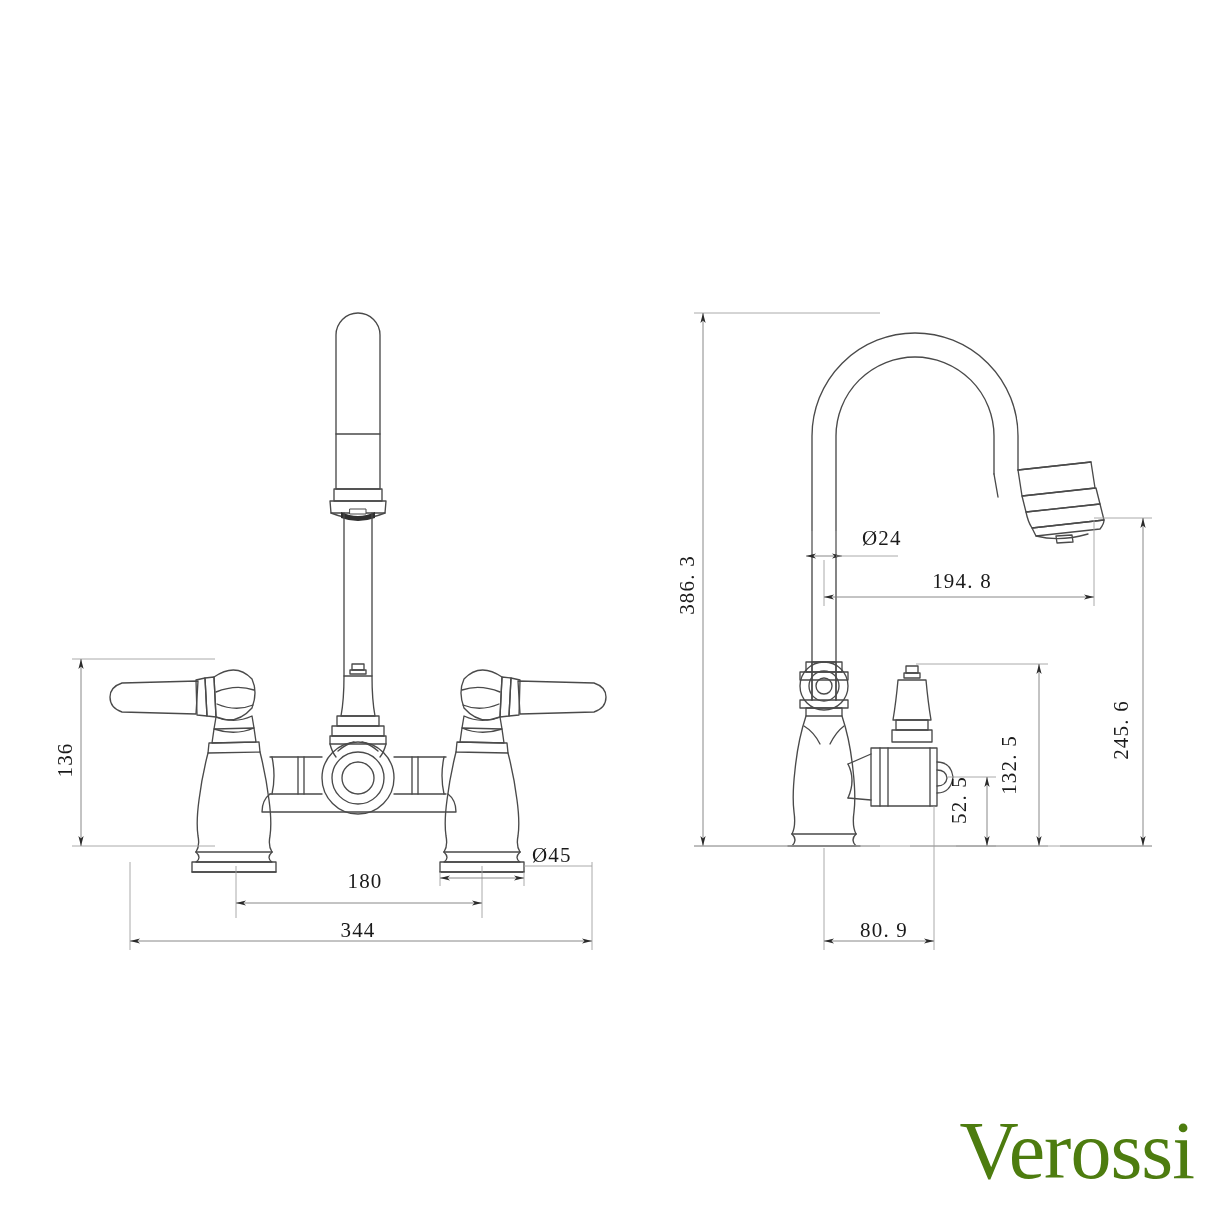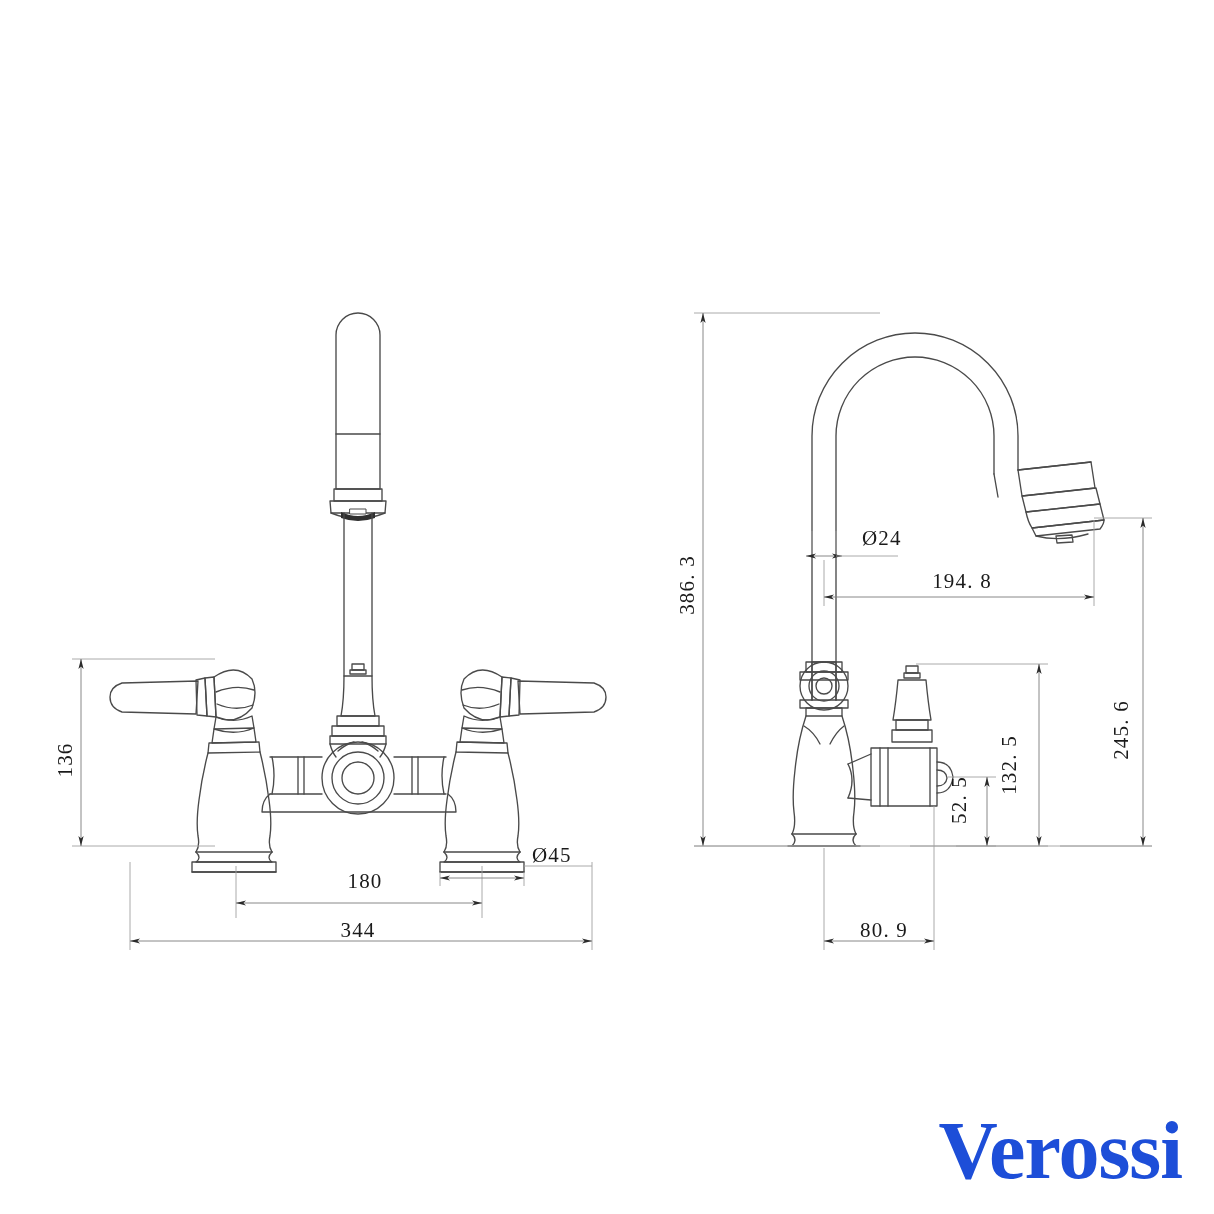--- a/index.html
+++ b/index.html
@@ -13,29 +13,28 @@
   #sheet{position:absolute;left:0;top:0;width:1214px;height:1214px;}
   svg{display:block;}
   .dimtext{
     font-family:"Liberation Serif", serif;
     font-size:21px;
     fill:#1a1a1a;
     letter-spacing:1.2px;
   }
   .logo{
     position:absolute;
-    right:32px;
+    right:20px;
     bottom:22px;
     font-family:"Liberation Serif", serif;
     font-size:82px;
-    color:#1d4ed8;
+    color:#4d7c0f;
     letter-spacing:-1px;
     line-height:1;
     white-space:nowrap;
-    font-weight:bold;
   }
 </style>
 </head>
 <body>
 
 <div id="sheet">
 <svg width="1214" height="1214" viewBox="0 0 1214 1214">
 
   <defs>
     <marker id="ar" markerWidth="11" markerHeight="8" refX="10" refY="4" orient="auto" markerUnits="userSpaceOnUse">

